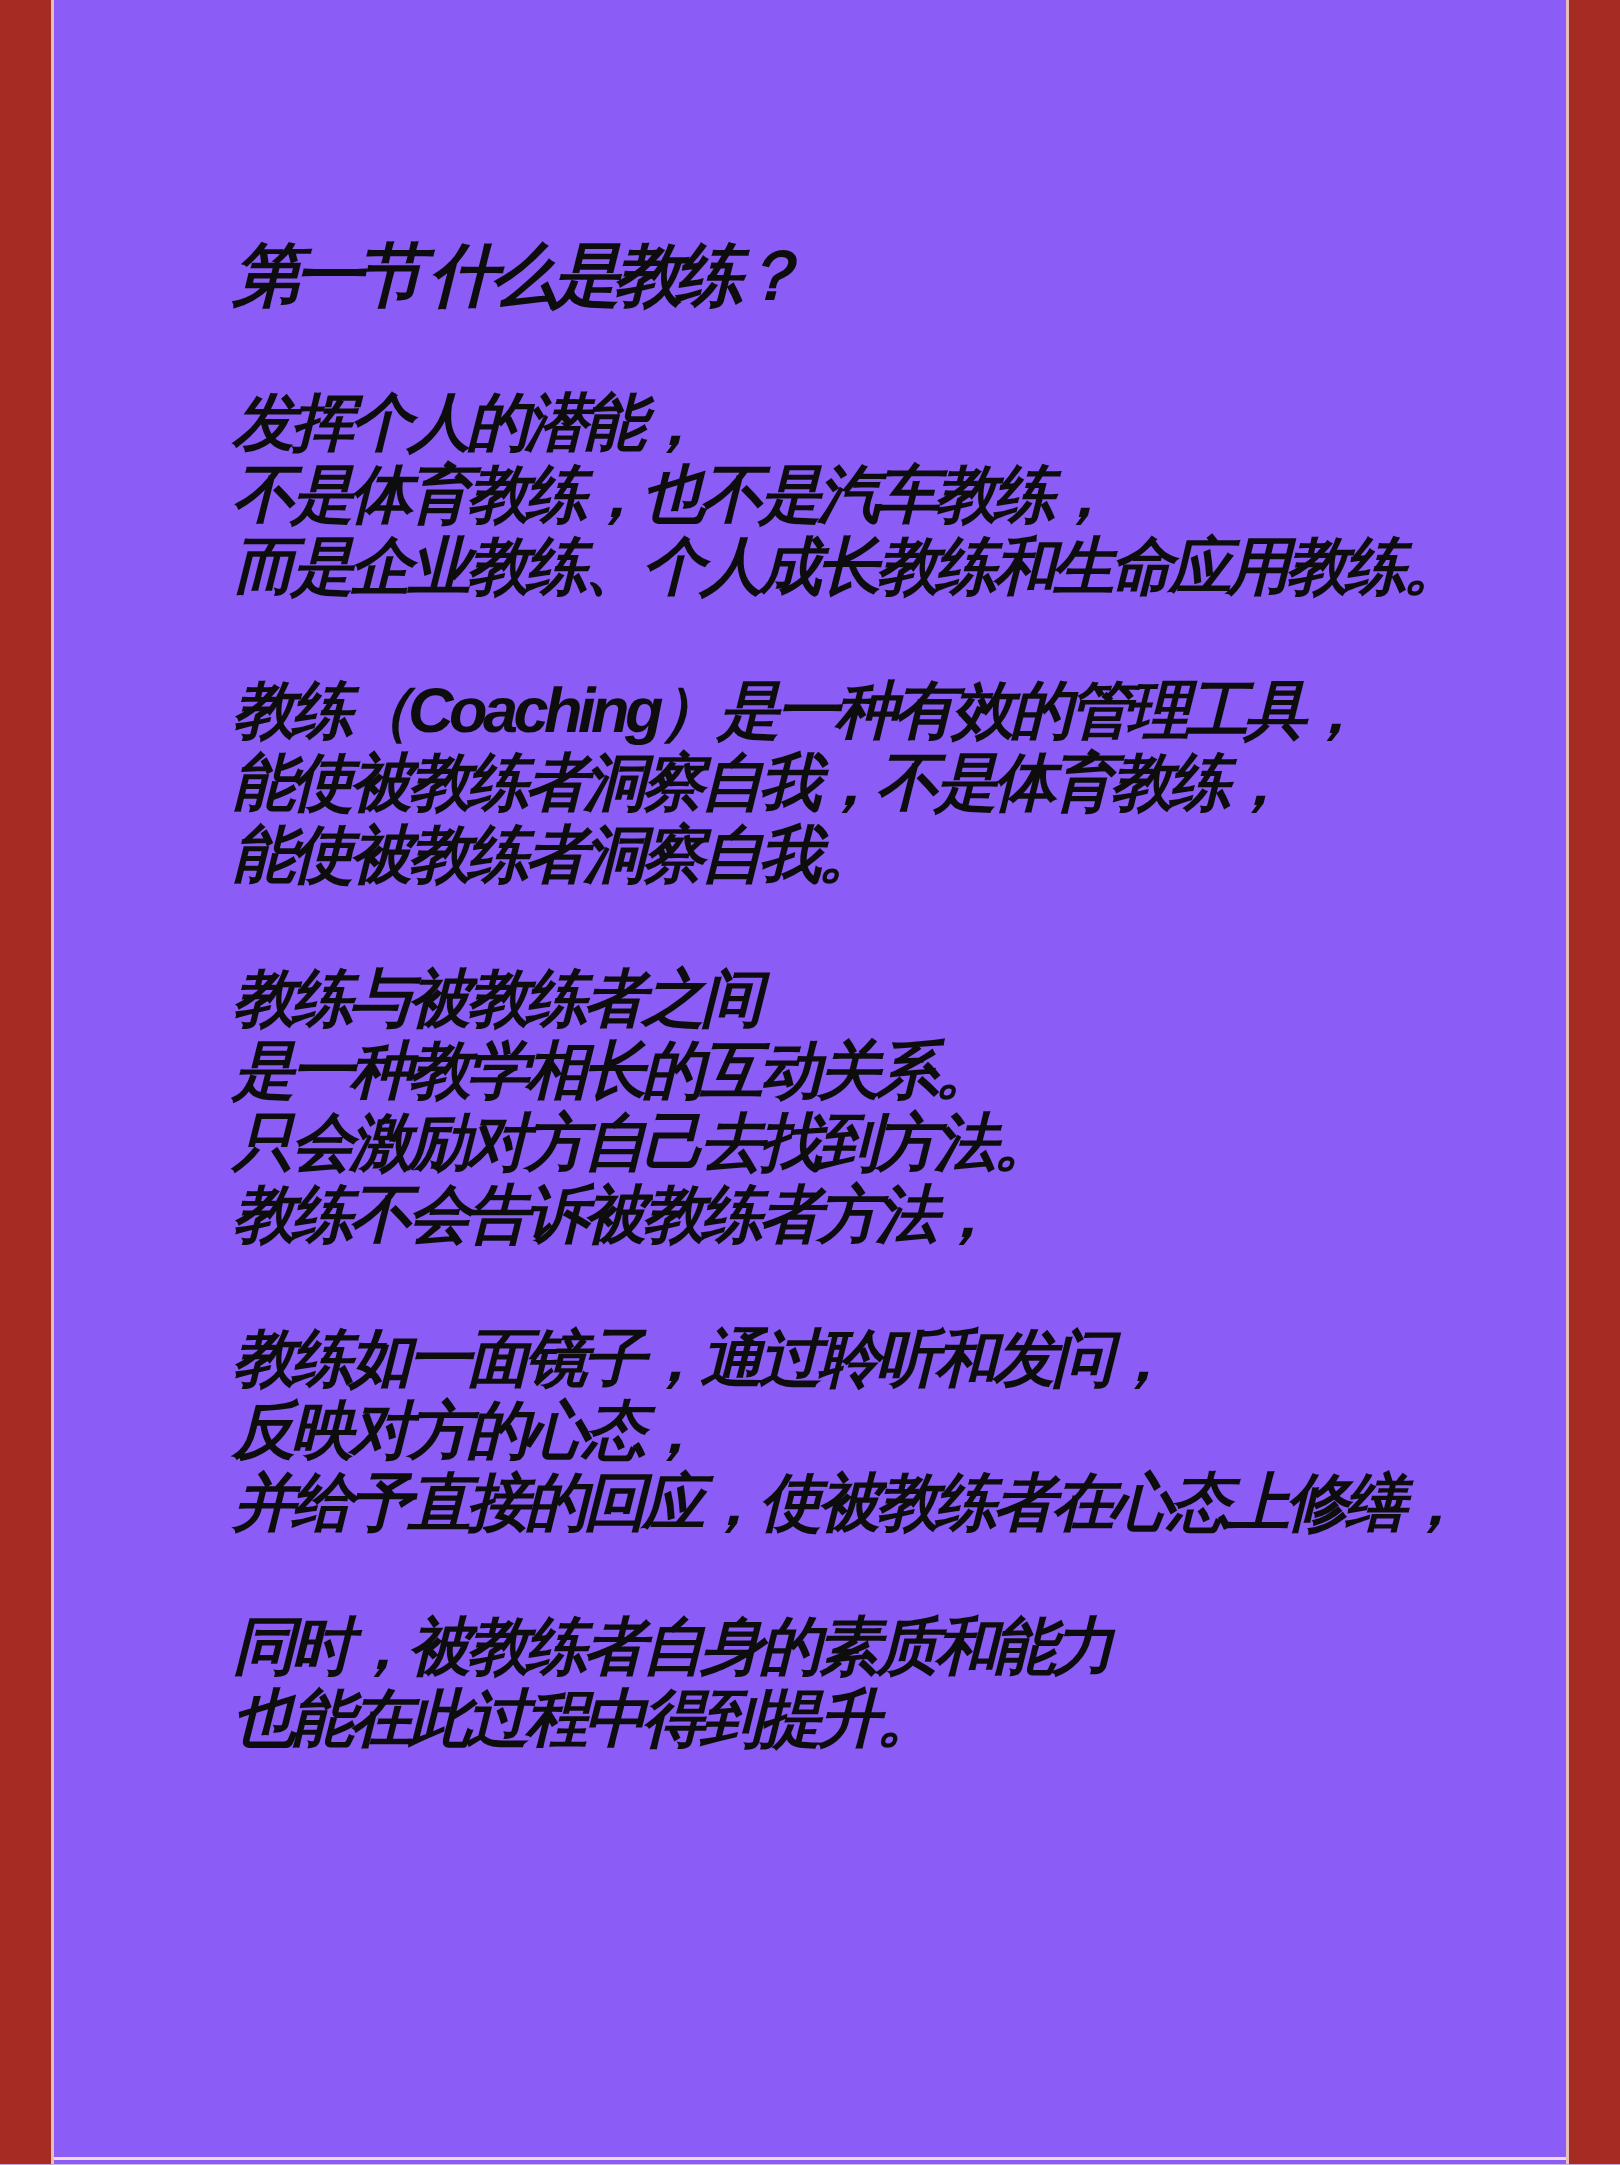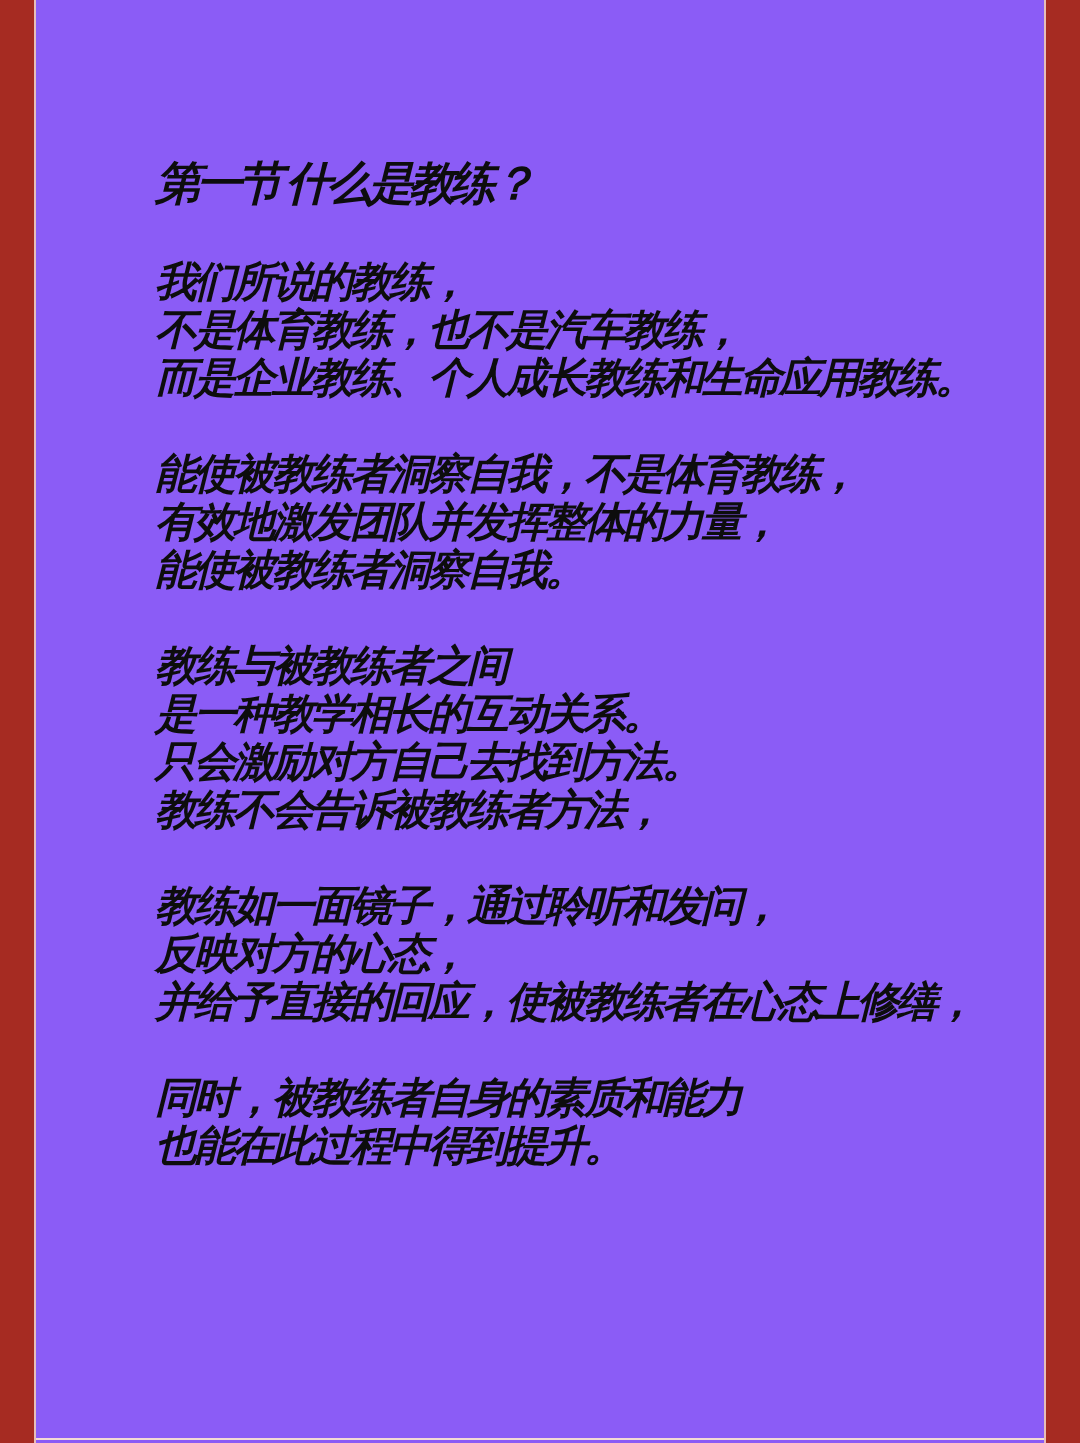--- a/index.html
+++ b/index.html
@@ -64,27 +64,27 @@
 
 <div class="canvas">
   <div class="frame-bar left"></div>
   <div class="frame-bar right"></div>
   <div class="bottom-line"></div>
 
   <main class="content">
     <h1 class="title">第一节 什么是教练？</h1>
     <div id="paragraphs">
         <div class="para">
-          <div class="line">我们所说的教练，</div>
+          <div class="line">发挥个人的潜能，</div>
           <div class="line">不是体育教练，也不是汽车教练，</div>
           <div class="line">而是企业教练、个人成长教练和生命应用教练。</div>
         </div>
         <div class="para">
+          <div class="line">教练（Coaching）是一种有效的管理工具，</div>
           <div class="line">能使被教练者洞察自我，不是体育教练，</div>
-          <div class="line">有效地激发团队并发挥整体的力量，</div>
           <div class="line">能使被教练者洞察自我。</div>
         </div>
         <div class="para">
           <div class="line">教练与被教练者之间</div>
           <div class="line">是一种教学相长的互动关系。</div>
           <div class="line">只会激励对方自己去找到方法。</div>
           <div class="line">教练不会告诉被教练者方法，</div>
         </div>
         <div class="para">
           <div class="line">教练如一面镜子，通过聆听和发问，</div>

